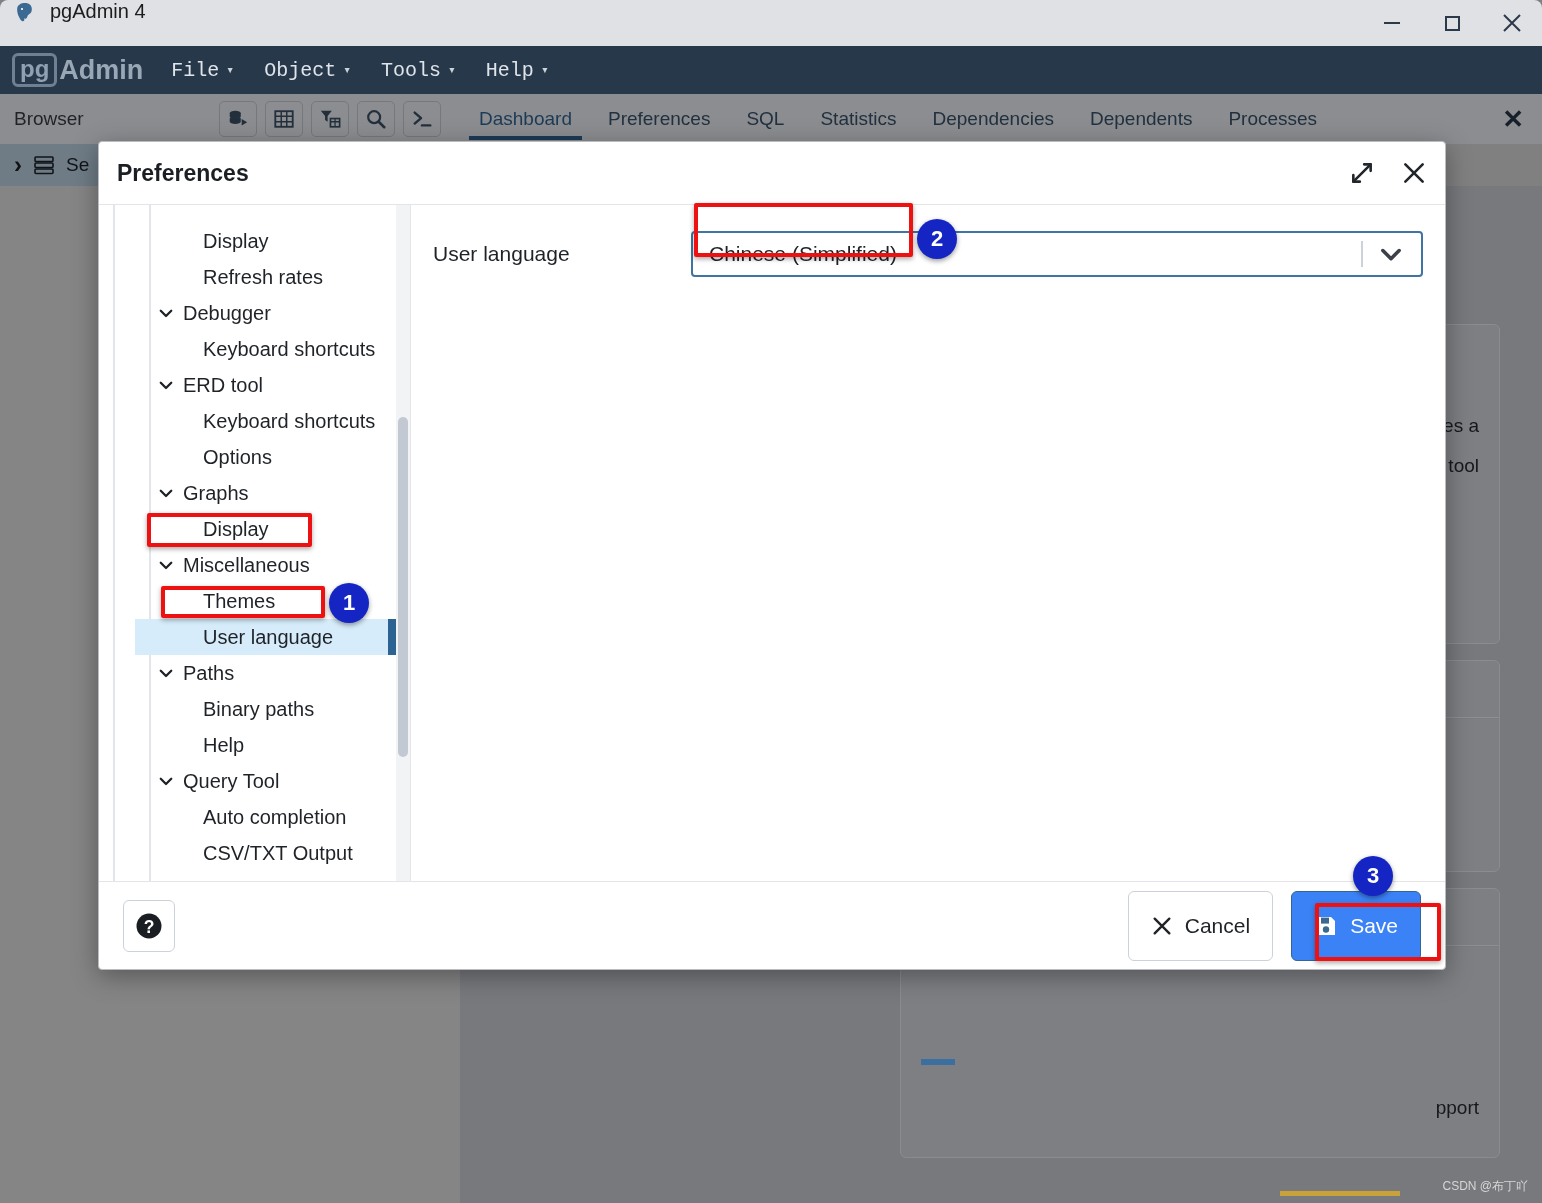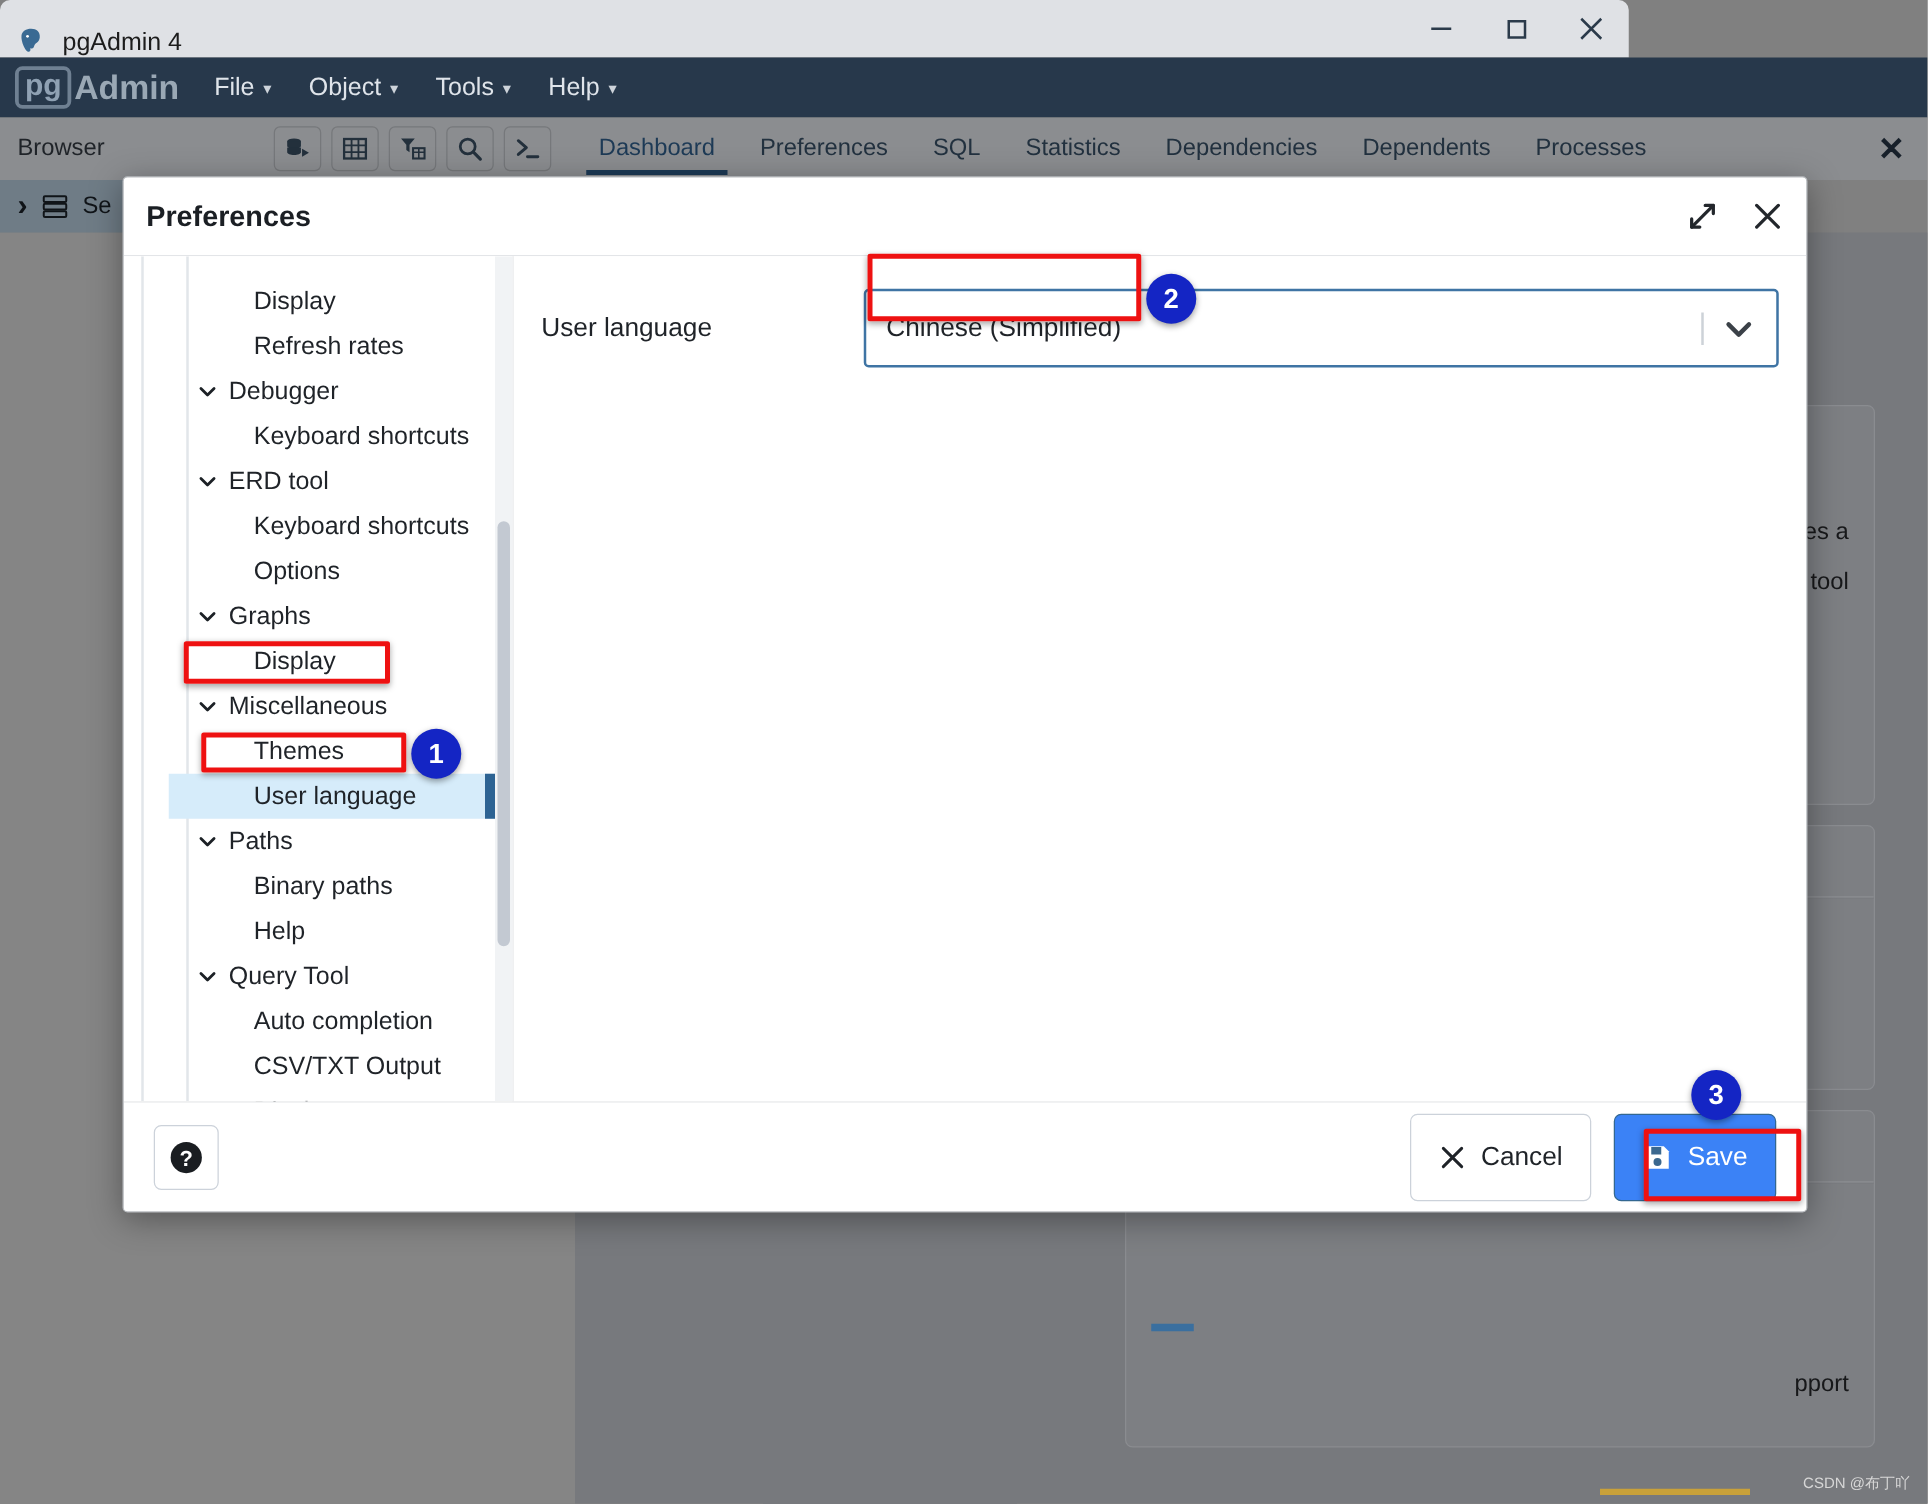--- a/index.html
+++ b/index.html
@@ -6,23 +6,23 @@
   html, body {
     width: 1542px; height: 1203px;
     font-family: "Liberation Sans", sans-serif;
     overflow: hidden;
     background: #808080;
   }
   #app { position: relative; width: 1542px; height: 1203px; }
 
   
   .titlebar {
-    position: absolute; top: 0; left: 0; width: 1303px; height: 46px;
+    position: absolute; top: 0; left: 0; width: 1542px; height: 46px;
     background: #dfe1e5;
-    display: flex; align-items: flex-end;
+    display: flex; align-items: flex-start;
     border-top-left-radius: 8px; border-top-right-radius: 8px;
   }
   .win-logo {
     width: 26px; height: 26px; margin-left: 12px; margin-right: 12px;
     display: flex; align-items: center; justify-content: center;
   }
   .win-title { font-size: 20px; color: #1c1c1c; }
   .win-ctrls { margin-left: auto; display: flex; height: 46px; }
   .win-btn {
     width: 60px; height: 46px; display: flex; align-items: center;
@@ -41,21 +41,21 @@
     font-size: 27px; font-weight: bold; color: #9aa8b5;
     display: flex; align-items: center;
   }
   .brand .pgbox {
     border: 3px solid #6f8092; border-radius: 6px;
     padding: 0px 5px 2px 5px; margin-right: 2px;
     color: #8fa1b3; font-size: 24px; line-height: 26px;
   }
   .menu-item {
     color: #dfe4ea; font-size: 20px; margin-right: 30px;
-    display: flex; align-items: center; gap: 7px; cursor: pointer;
+    display: flex; align-items: center; gap: 7px; cursor: pointer; font-family: Liberation Mono, monospace;
   }
   .caret { font-size: 13px; opacity: .9; }
 
   
   .tabstrip {
     position: absolute; top: 94px; left: 0; width: 1542px; height: 50px;
     background: #8b8d90; display: flex; align-items: center;
   }
   .browser-label { color: #1f2328; font-size: 19px; margin-left: 14px; width: 205px; }
   .tool-icons { display: flex; gap: 8px; }
@@ -139,21 +139,21 @@
 
   .tsb-track { position: absolute; right: 0; top: 0; width: 14px; height: 100%; background: #f1f3f5; }
   .tsb-thumb { position: absolute; right: 2px; width: 10px; border-radius: 6px; background: #c3c9d2; }
 
   
   .pref-pane { flex: 1 1 auto; position: relative; padding: 26px 22px 0 22px; background: #fff; }
   .field-row { display: flex; align-items: center; }
   .field-label { width: 258px; font-size: 21px; color: #1f2328; }
   .select-wrap { position: relative; flex: 1 1 auto; }
   .select-box {
-    height: 63px; border: 2px solid #3f74a4; border-radius: 4px; background: #fff;
+    height: 46px; border: 2px solid #3f74a4; border-radius: 4px; background: #fff;
     display: flex; align-items: center; padding: 0 8px 0 16px;
   }
   .select-value { font-size: 21px; color: #1f2328; }
   .select-right { margin-left: auto; display: flex; align-items: center; gap: 14px; padding-right: 8px; }
   .sep { width: 2px; height: 26px; background: #cdd2d8; }
 
   
   .dlg-footer {
     height: 88px; flex: 0 0 auto; border-top: 1px solid #e3e5e8;
     display: flex; align-items: center; padding: 0 24px;

